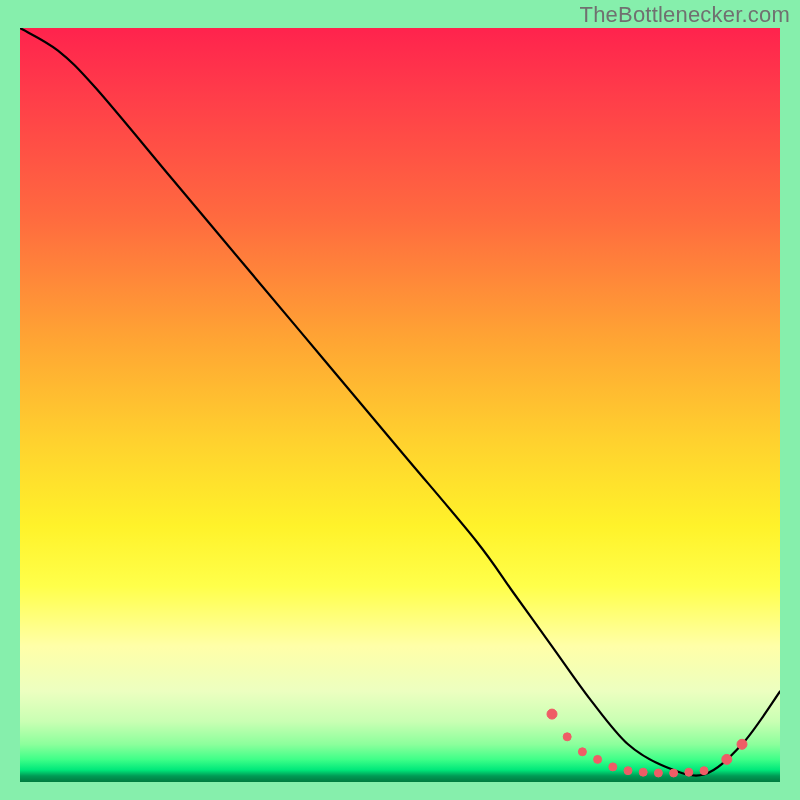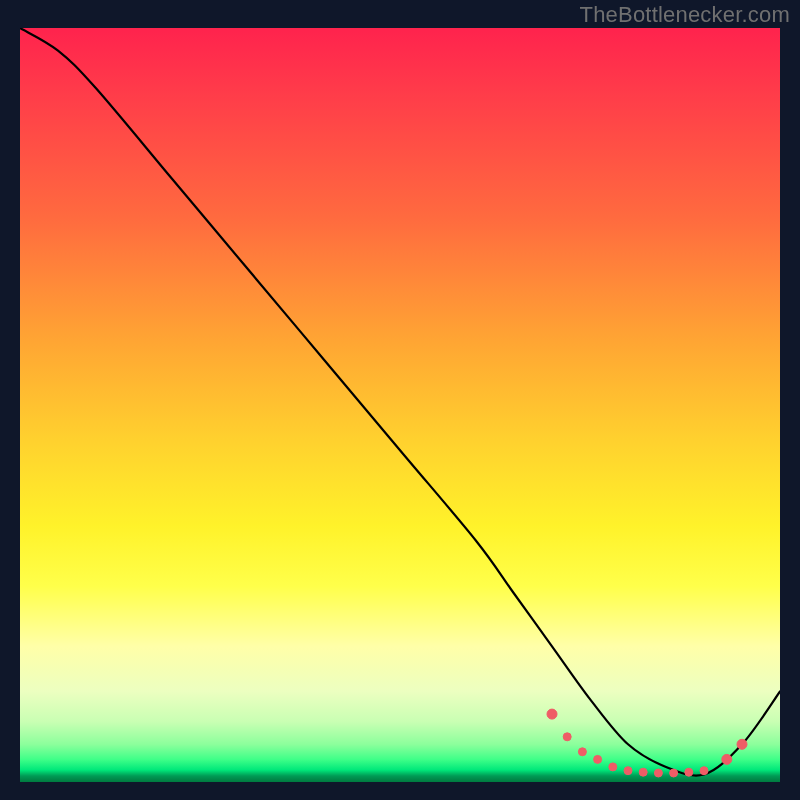--- a/index.html
+++ b/index.html
@@ -8,21 +8,21 @@
     width: 800px;
     height: 800px;
     background: #000;
     font-family: Arial, Helvetica, sans-serif;
     overflow: hidden;
   }
   .stage {
     position: relative;
     width: 800px;
     height: 800px;
-    background: #0f172a;
+    background: #86efac;
   }
   
   .attribution {
     position: absolute;
     top: 2px;
     right: 10px;
     color: #707070;
     font-size: 22px;
     letter-spacing: 0.2px;
     user-select: none;

